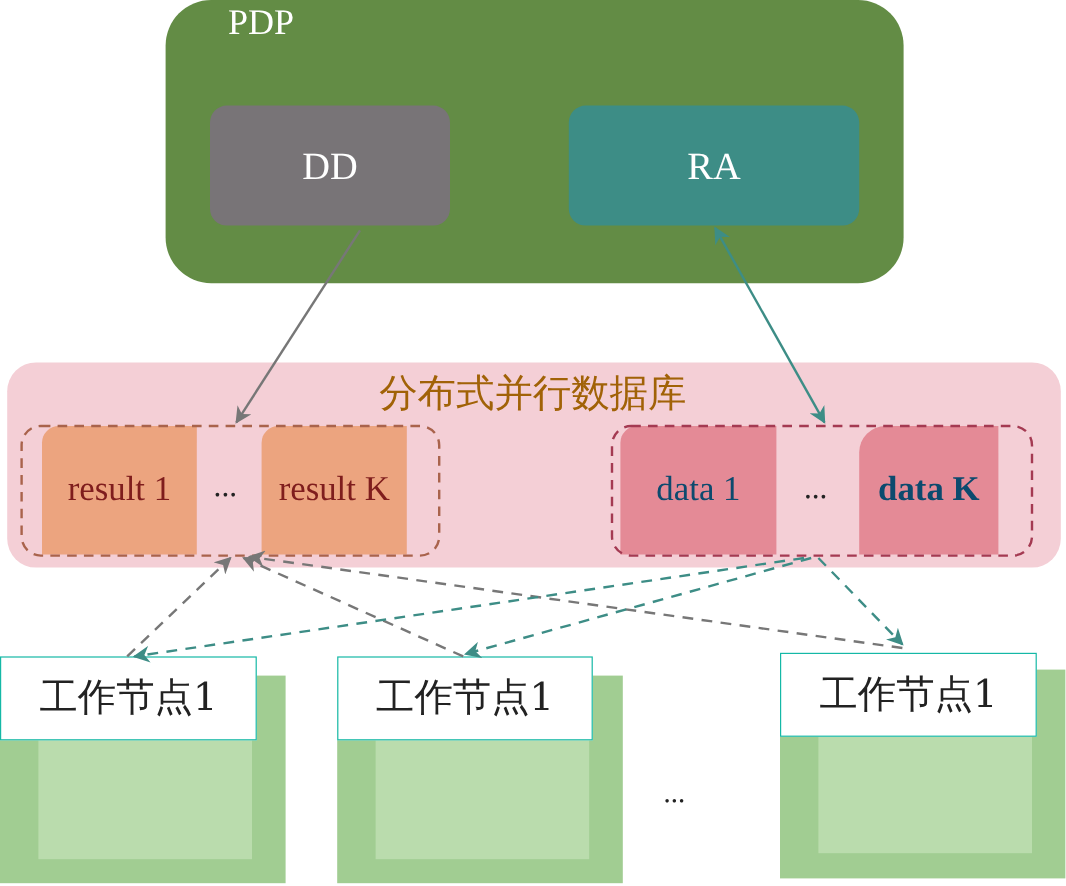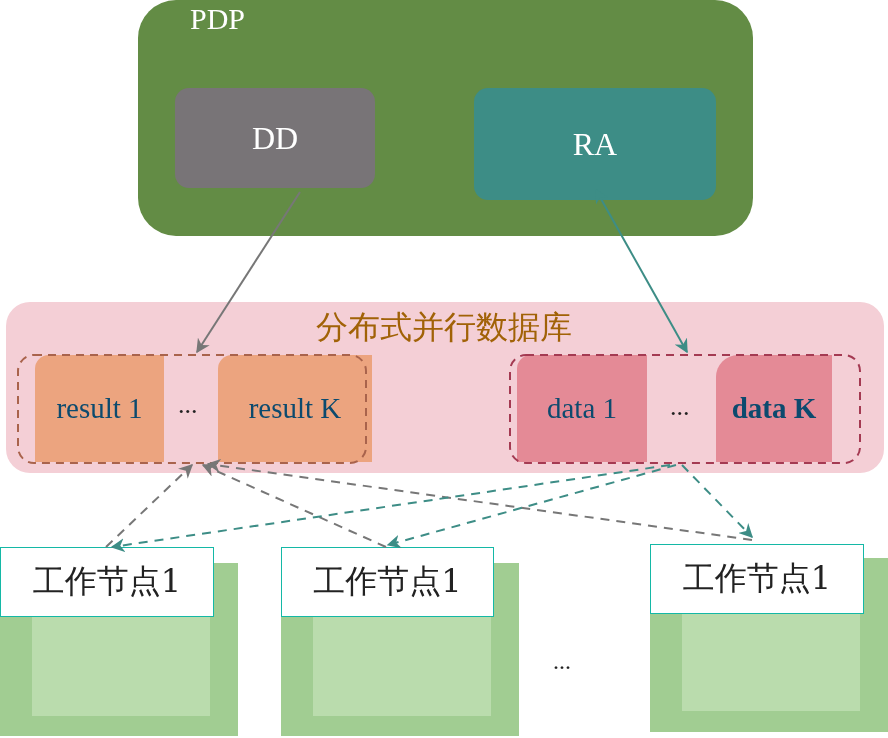--- a/index.html
+++ b/index.html
@@ -1,26 +1,26 @@
 <!DOCTYPE html>
 <html><head>
 <meta charset="utf-8">
 <style>
   html,body{margin:0;padding:0;background:#ffffff;}
   body{width:888px;height:738px;position:relative;overflow:hidden;font-family:"Liberation Serif","DejaVu Serif",serif;}
   .abs{position:absolute;}
   .pdp{left:138px;top:0px;width:615px;height:236px;background:#638c45;border-radius:38px;}
   .pdp-title{left:190px;top:2px;color:#fff;font-size:30px;}
   .dd{left:175px;top:88px;width:200px;height:100px;background:#787477;border-radius:14px;color:#fff;font-size:32px;display:flex;align-items:center;justify-content:center;}
-  .ra{left:474px;top:88px;width:242px;height:112px;background:#3d8d86;border-radius:14px;color:#fff;font-size:32px;display:flex;align-items:center;justify-content:center;}
+  .ra{left:474px;top:88px;width:242px;height:100px;background:#3d8d86;border-radius:14px;color:#fff;font-size:32px;display:flex;align-items:center;justify-content:center;}
   .db{left:6px;top:302px;width:878px;height:171px;background:#f4cfd6;border-radius:24px;}
   .db-title{left:0;top:306px;width:888px;text-align:center;font-size:32px;color:#a16207;}
-  .res{top:355px;height:107px;background:#eca47f;color:#0c4a6e;font-size:29px;display:flex;align-items:center;justify-content:center;}
+  .res{top:355px;height:107px;background:#eca47f;color:#7f1d1d;font-size:29px;display:flex;align-items:center;justify-content:center;}
   .res1{left:35px;width:129px;border-radius:14px 0 0 0;}
-  .resK{left:218px;width:154px;border-radius:14px 0 0 0;}
+  .resK{left:218px;width:121px;border-radius:14px 0 0 0;}
   .dat{top:355px;height:107px;background:#e48a96;color:#0c4a6e;font-size:29px;display:flex;align-items:center;justify-content:center;}
   .dat1{left:517px;width:130px;border-radius:14px 0 0 0;}
   .datK{left:716px;width:116px;border-radius:22px 0 0 0;font-weight:bold;}
   .ellip{font-size:26px;color:#222;}
   .node-back{background:#a1cd92;}
   .node-inner{background:#badcad;}
   .node-label{background:#fff;border:1px solid #14b8a6;box-sizing:border-box;font-size:32px;color:#222;display:flex;align-items:center;justify-content:center;font-family:"DejaVu Serif","Liberation Serif",serif;}
   svg.ov{position:absolute;left:0;top:0;}
 </style>
 </head>

